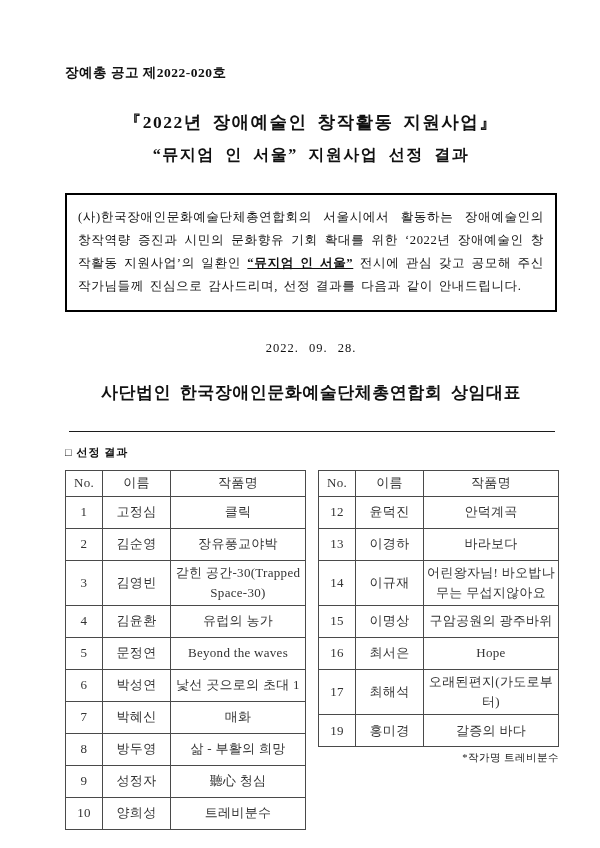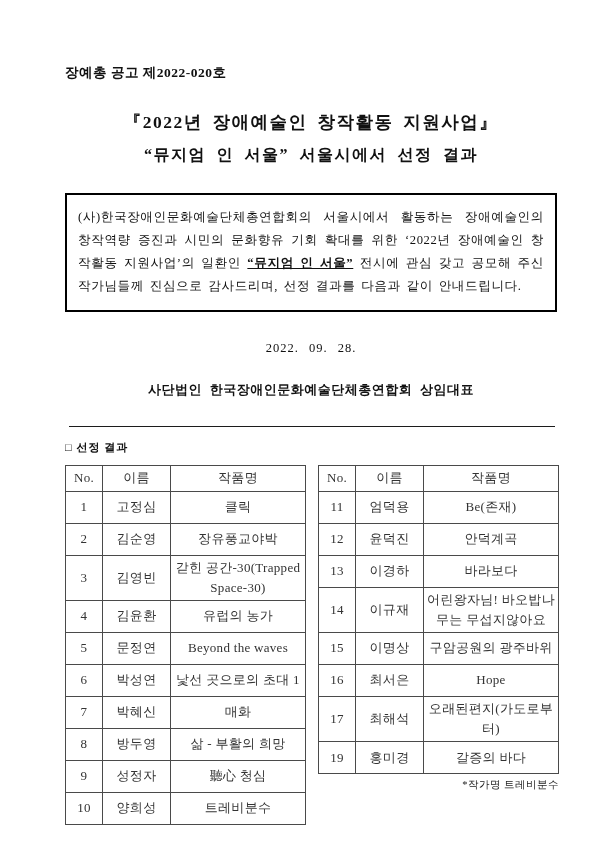--- a/index.html
+++ b/index.html
@@ -57,21 +57,21 @@
     margin-top: 29px;
     text-align: center;
     font-size: 12.5px;
     letter-spacing: 1px;
     word-spacing: 6px;
   }
   .org-line {
     margin-top: 25px;
     text-align: center;
     font-weight: bold;
-    font-size: 13px;
+    font-size: 17px;
     letter-spacing: 0.5px;
     word-spacing: 4px;
   }
   .rule {
     border: none;
     border-top: 1.5px solid #1c1c1c;
     margin: 27px 2px 0 4px;
   }
   .section-title {
     margin-top: 13px;
@@ -116,21 +116,21 @@
   }
 </style>
 </head>
 <body>
 
 <div class="page">
 
   <div class="doc-number">장예총 공고 제2022-020호</div>
 
   <div class="title">『2022년 장애예술인 창작활동 지원사업』</div>
-  <div class="subtitle">“뮤지엄 인 서울” 서울시에서 선정 결과</div>
+  <div class="subtitle">“뮤지엄 인 서울” 지원사업 선정 결과</div>
 
   <div class="notice-box"><span>(사)한국장애인문화예술단체총연합회의 서울시에서 활동하는 장애예술인의 창작역량 증진과 시민의 문화향유 기회 확대를 위한 ‘2022년 장애예술인 창작활동 지원사업’의 일환인 </span><span class="b">“뮤지엄 인 서울”</span><span> 전시에 관심 갖고 공모해 주신 작가님들께 진심으로 감사드리며, 선정 결과를 다음과 같이 안내드립니다.</span></div>
 
   <div class="date-line">2022. 09. 28.</div>
 
   <div class="org-line">사단법인 한국장애인문화예술단체총연합회 상임대표</div>
 
   <hr class="rule">
 
   <div class="section-title">□ 선정 결과</div>
@@ -215,25 +215,20 @@
           </colgroup>
         <thead>
           <tr>
             <th>No.</th>
             <th>이름</th>
             <th>작품명</th>
           </tr>
         </thead>
         <tbody id="right-body">
             <tr>
-    <td>11</td>
-    <td>엄덕용</td>
-    <td>Be(존재)</td>
-  </tr>
-            <tr>
     <td>12</td>
     <td>윤덕진</td>
     <td>안덕계곡</td>
   </tr>
             <tr>
     <td>13</td>
     <td>이경하</td>
     <td>바라보다</td>
   </tr>
             <tr>

